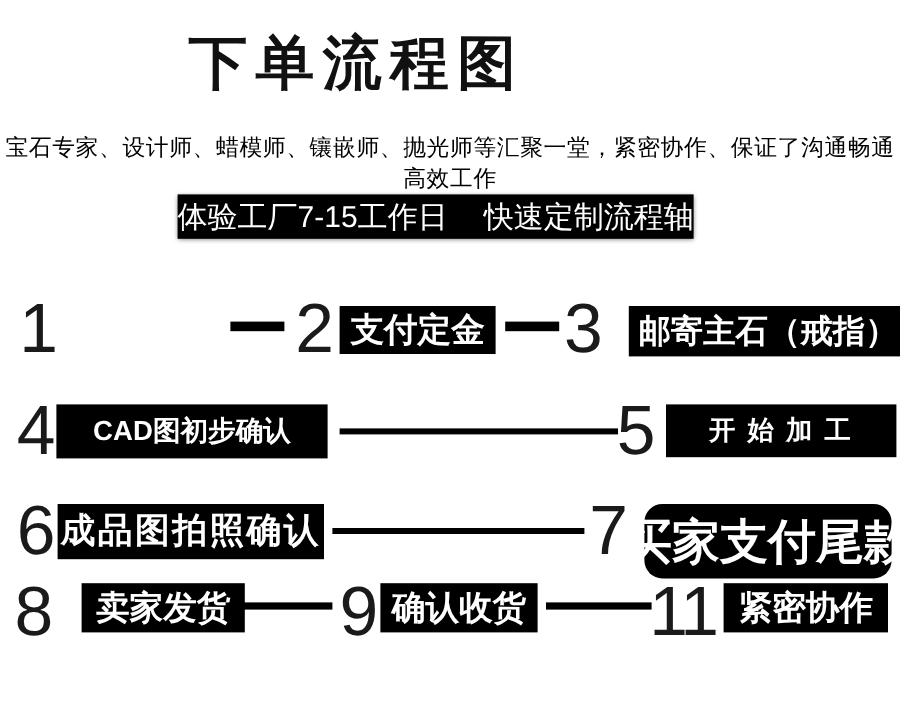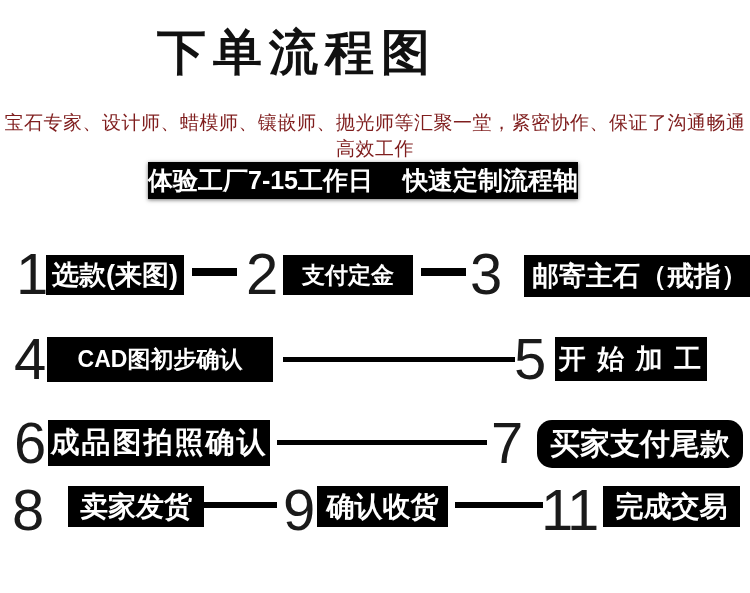--- a/index.html
+++ b/index.html
@@ -19,30 +19,30 @@
     font-size:49px;
     letter-spacing:7px;
     color:var(--ink,#111);
   }
   
   .subtitle{
     position:absolute;left:0;top:110px;width:750px;
     text-align:center;
     font-size:19px;
     letter-spacing:0.5px;
-    color:#7f1d1d;
+    color:#000000;
   }
   
   .banner{
     position:absolute;left:148px;top:162px;width:430px;height:37px;
     background:var(--box-bg,#000);
     color:var(--box-text,#fff);
     display:flex;align-items:center;justify-content:center;
     gap:30px;
-    font-size:25px;font-weight:bold;
+    font-size:25px;font-weight:normal;
     box-shadow:0 1px 4px rgba(0,0,0,.55);
     white-space:nowrap;
   }
   
   .num{
     position:absolute;
     font-size:58px;
     font-weight:300;
     line-height:1;
     color:#1a1a1a;
@@ -61,36 +61,36 @@
   
   .conn{
     position:absolute;
     background:var(--box-bg,#000);
   }
   
   .s1{left:16px;top:245px;}
   .b1{left:46px;top:255px;width:138px;height:40px;font-size:27px;}
   .c1{left:192px;top:268px;width:45px;height:8px;}
   .s2{left:246px;top:245px;}
-  .b2{left:283px;top:255px;width:130px;height:40px;font-size:23px;}
+  .b2{left:283px;top:255px;width:130px;height:40px;font-size:28px;}
   .c2{left:421px;top:268px;width:45px;height:8px;}
   .s3{left:470px;top:245px;}
   .b3{left:513px;top:255px;width:232px;height:42px;font-size:27px;margin-left:11px;}
   
   .s4{left:14px;top:330px;}
   .b4{left:47px;top:337px;width:226px;height:45px;font-size:23px;}
   .c3{left:283px;top:357px;width:232px;height:5px;}
   .s5{left:514px;top:330px;}
-  .b5{left:555px;top:337px;width:152px;height:44px;font-size:27px;letter-spacing:2px;}
+  .b5{left:555px;top:337px;width:192px;height:44px;font-size:22px;letter-spacing:2px;}
   
   .s6{left:14px;top:414px;}
   .b6{left:48px;top:420px;width:222px;height:46px;font-size:29px;letter-spacing:2px;}
   .c4{left:277px;top:440px;width:210px;height:5px;}
   .s7{left:491px;top:414px;}
-  .b7{left:537px;top:420px;width:206px;height:48px;font-size:30px;border-radius:15px;}
+  .b7{left:537px;top:420px;width:206px;height:62px;font-size:40px;border-radius:15px;}
   
   .s8{left:12px;top:481px;}
   .b8{left:44px;top:486px;width:136px;height:41px;font-size:28px;margin-left:24px;}
   .c5{left:188px;top:502px;width:89px;height:6px;}
   .s9{left:283px;top:481px;}
   .b9{left:317px;top:486px;width:131px;height:41px;font-size:28px;}
   .c6{left:455px;top:502px;width:88px;height:6px;}
   .s10{left:541px;top:481px;}
   .b10{left:603px;top:486px;width:137px;height:41px;font-size:28px;}
 </style>
@@ -102,21 +102,20 @@
   <div class="title">下单流程图</div>
 
   <div class="subtitle">宝石专家、设计师、蜡模师、镶嵌师、抛光师等汇聚一堂，紧密协作、保证了沟通畅通高效工作</div>
 
   <div class="banner">
     <span>体验工厂7-15工作日</span>
     <span>快速定制流程轴</span>
   </div>
 
   <div class="num s1">1</div>
-  <div class="box b1">选款(来图)</div>
   <div class="conn c1"></div>
   <div class="num s2">2</div>
   <div class="box b2">支付定金</div>
   <div class="conn c2"></div>
   <div class="num s3">3</div>
   <div class="box b3">邮寄主石（戒指）</div>
 
   <div class="num s4">4</div>
   <div class="box b4">CAD图初步确认</div>
   <div class="conn c3"></div>
@@ -129,15 +128,15 @@
   <div class="num s7">7</div>
   <div class="box b7">买家支付尾款</div>
 
   <div class="num s8">8</div>
   <div class="box b8">卖家发货</div>
   <div class="conn c5"></div>
   <div class="num s9">9</div>
   <div class="box b9">确认收货</div>
   <div class="conn c6"></div>
   <div class="num s10">11</div>
-  <div class="box b10">完成交易</div>
+  <div class="box b10">紧密协作</div>
 
 </div>
 
 </body></html>

